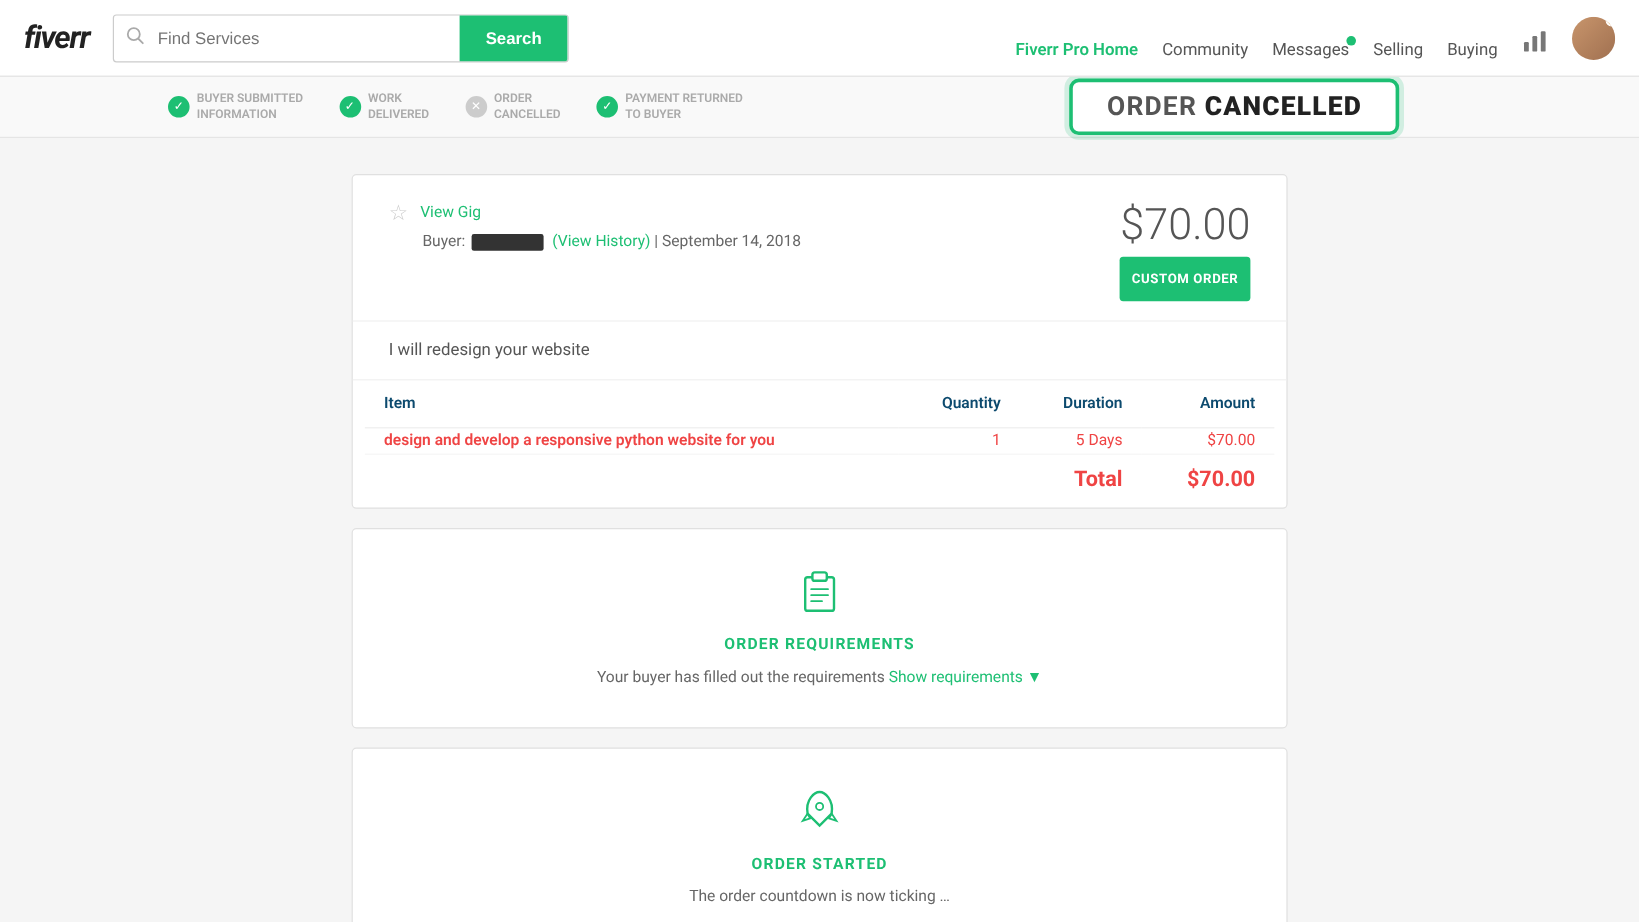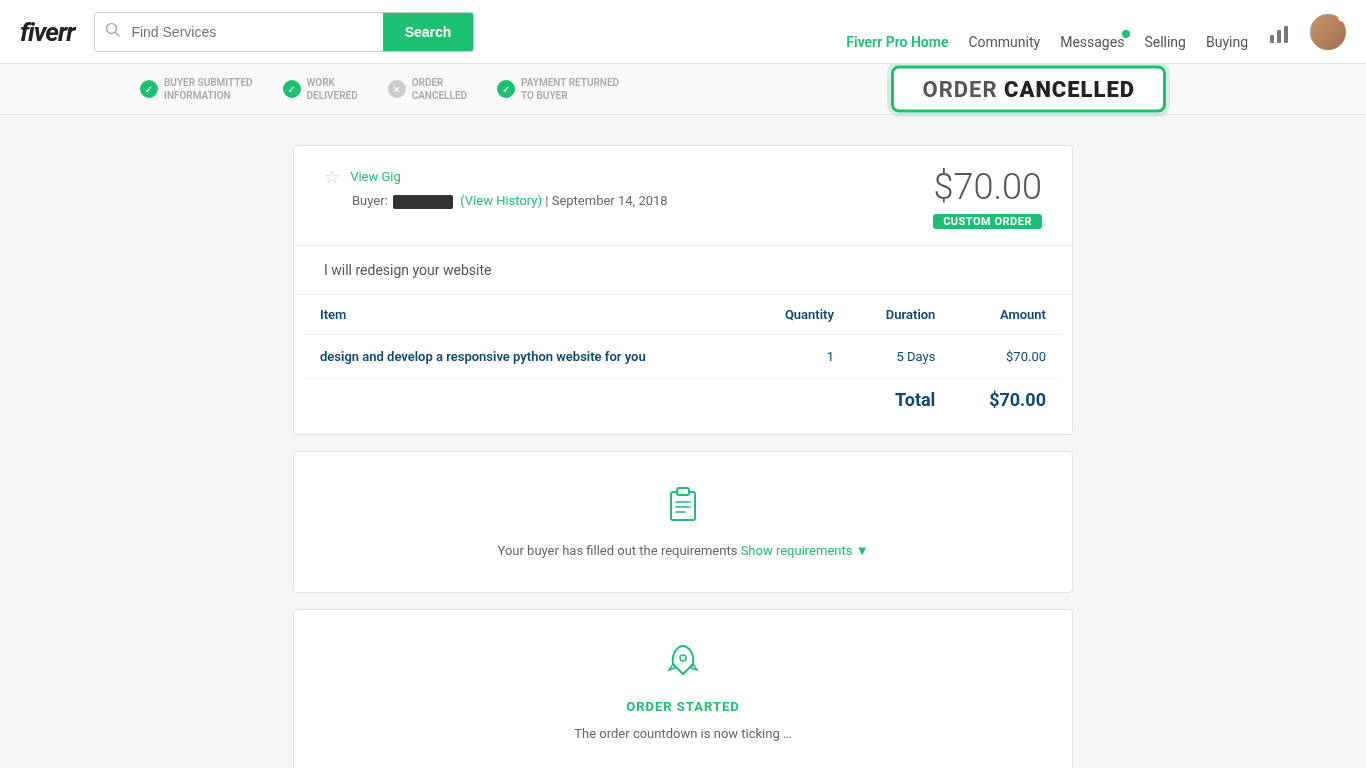--- a/index.html
+++ b/index.html
@@ -240,21 +240,21 @@
     .order-price {
       font-size: 36px;
       font-weight: 300;
       color: #555;
     }
     .custom-order-badge {
       background: #1dbf73;
       color: #fff;
       font-size: 11px;
       font-weight: 700;
-      padding: 1px 10px;
+      padding: 12px 10px;
       border-radius: 3px;
       margin-top: 6px;
       display: inline-block;
       letter-spacing: 0.5px;
     }
 
     .order-description {
       padding: 16px 30px;
       font-size: 14px;
       color: #555;
@@ -270,23 +270,23 @@
     .order-table th {
       text-align: left;
       font-size: 13px;
       font-weight: 600;
       color: #0c4a6e;
       padding: 12px 16px;
       border-bottom: 1px solid #eee;
     }
     .order-table th.right { text-align: right; }
     .order-table td {
-      padding: 14px 16px;
+      padding: 3px 16px;
       font-size: 13px;
-      color: #0c4a6e;
+      color: #ef4444;
       border-bottom: 1px solid #f5f5f5;
     }
     .order-table td.right { text-align: right; }
     .item-name { font-weight: 600; font-size: 13px; }
     .total-row td {
       border-bottom: none;
       font-weight: 700;
       font-size: 18px;
       padding-top: 10px;
     }
@@ -466,20 +466,21 @@
   <div class="section-card">
     <div class="section-icon clipboard-icon">
       <svg viewBox="0 0 40 40" fill="none" xmlns="http://www.w3.org/2000/svg">
         <rect x="8" y="10" width="24" height="28" rx="2" stroke="#1dbf73" stroke-width="2" fill="none"></rect>
         <rect x="14" y="6" width="12" height="7" rx="2" stroke="#1dbf73" stroke-width="2" fill="#fff"></rect>
         <line x1="13" y1="20" x2="27" y2="20" stroke="#1dbf73" stroke-width="1.5" stroke-linecap="round"></line>
         <line x1="13" y1="25" x2="27" y2="25" stroke="#1dbf73" stroke-width="1.5" stroke-linecap="round"></line>
         <line x1="13" y1="30" x2="22" y2="30" stroke="#1dbf73" stroke-width="1.5" stroke-linecap="round"></line>
       </svg>
     </div>
+    <div class="section-title">ORDER REQUIREMENTS</div>
     <div class="section-text">
       <span>Your buyer has filled out the requirements</span>
       <span class="show-requirements">Show requirements ▼</span>
     </div>
   </div>
 
   <div class="section-card">
     <div class="section-icon rocket-icon">
       <svg viewBox="0 0 40 40" fill="none" xmlns="http://www.w3.org/2000/svg">
         <path d="M20 6 C24 6 32 12 30 24 L20 34 L10 24 C8 12 16 6 20 6Z" stroke="#1dbf73" stroke-width="2" fill="none"></path>

